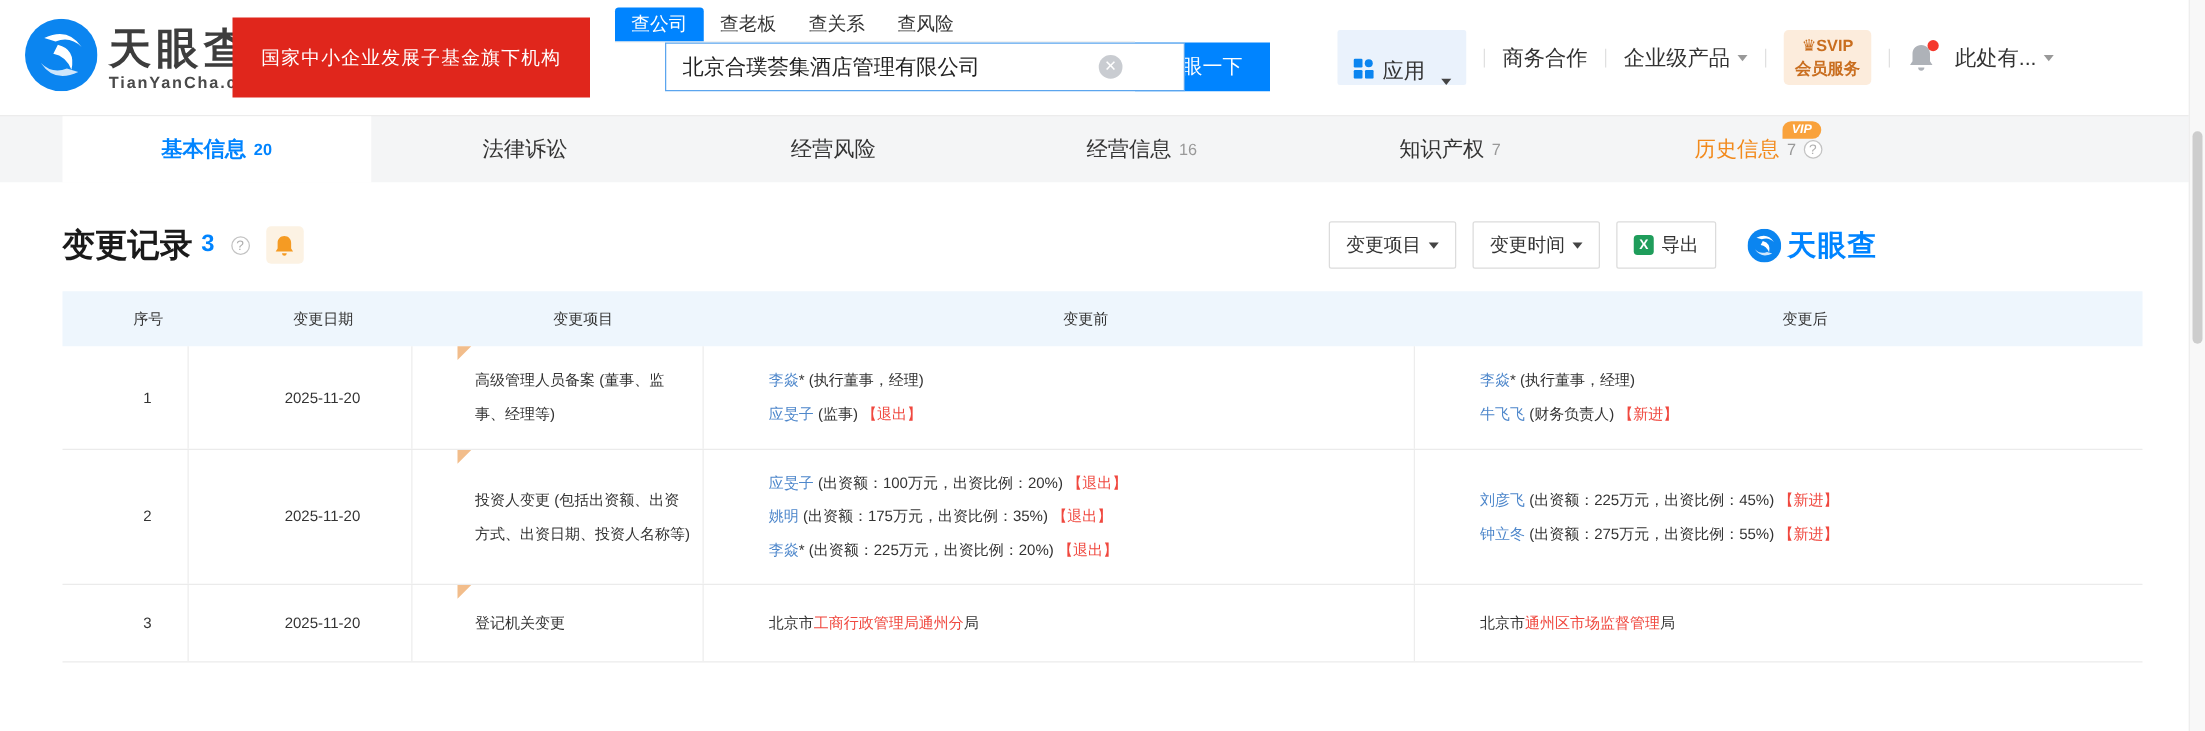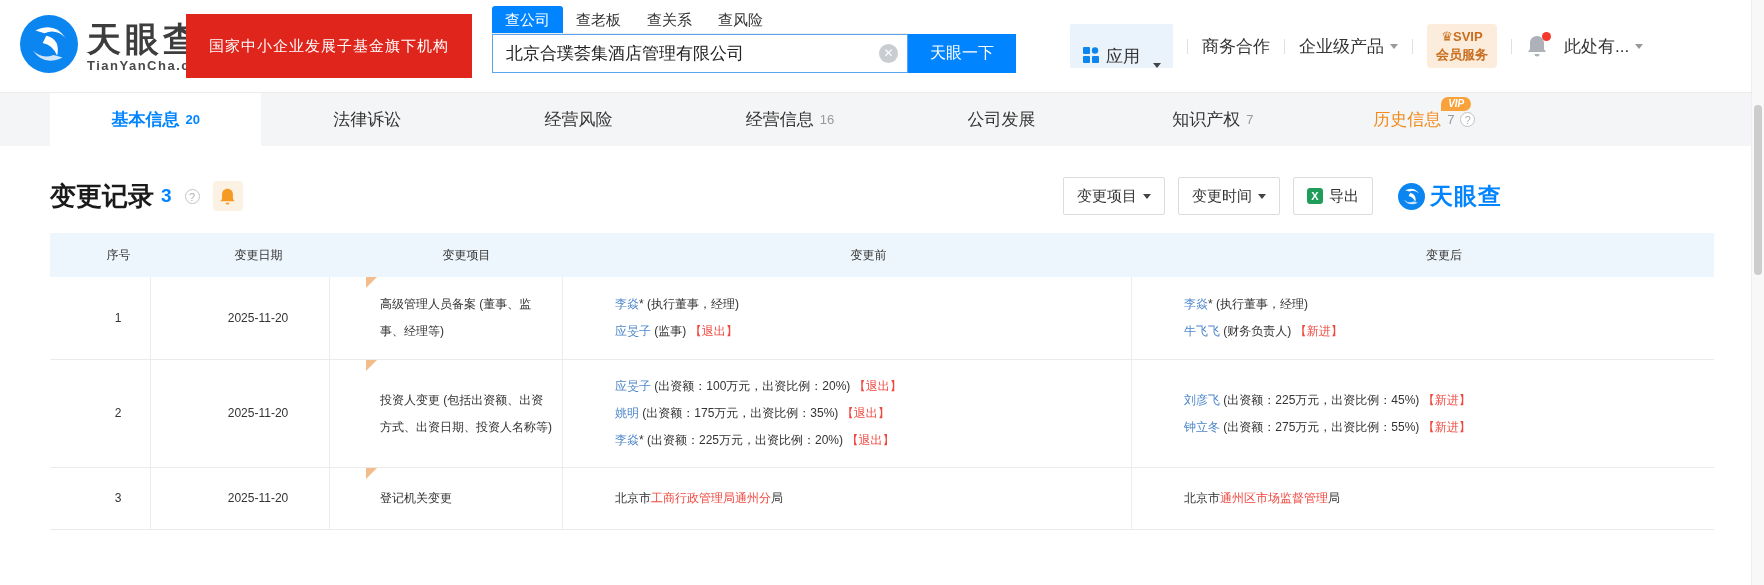--- a/index.html
+++ b/index.html
@@ -17,21 +17,21 @@
   .slogan .l1 { font-size:17px; letter-spacing:7px; }
   .slogan .l2 { font-size:15px; letter-spacing:1px; }
 
   .search { position:absolute; left:492px; top:7px; }
   .search-tabs { display:flex; align-items:flex-end; height:27px; border-bottom:1px solid #ededed; width:416px; }
   .search-tab { padding:0 13px; font-size:15px; line-height:27px; color:#333; cursor:pointer; }
   .search-tab.active { background:#0084ff; color:#fff; border-radius:3px 3px 0 0; }
   .search-row { display:flex; }
   .search-input-wrap { position:relative; width:416px; height:39px; }
   .search-input { width:100%; height:100%; border:1px solid #5ba5ee; font-size:17px; color:#222;
-                  padding:0 38px 0 13px; outline:none; font-family:inherit; }
+                  padding:0 38px 0 13px; outline:none; font-family:inherit;margin-left:40px; }
   .clear-btn { position:absolute; right:10px; top:10px; width:19px; height:19px; border-radius:50%;
                background:#c9ccd1; color:#fff; font-size:12px; line-height:19px; text-align:center; cursor:pointer; }
   .search-btn { width:108px; height:39px; background:#0084ff; color:#fff; font-size:16px; border:none;
                 cursor:pointer; font-family:inherit; }
 
   .top-nav { position:absolute; left:1070px; top:24px; height:44px; display:flex; align-items:center;
              font-size:17px; color:#333; }
   .nav-apps { background:#eaf2fc; height:44px; padding:0 12px; display:flex; align-items:flex-end; gap:7px;
               border-radius:2px; cursor:pointer; }
   .sep { width:1px; height:15px; background:#e0e0e0; margin:0 14px; }
@@ -193,23 +193,20 @@
         </div>
         <div class="ptab">
           <span>法律诉讼</span>
         </div>
         <div class="ptab">
           <span>经营风险</span>
         </div>
         <div class="ptab">
           <span>经营信息</span>
           <span class="cnt">16</span>
-        </div>
-        <div class="ptab">
-          <span>公司发展</span>
         </div>
         <div class="ptab">
           <span>知识产权</span>
           <span class="cnt">7</span>
         </div>
         <div class="ptab vip-tab">
           <span>历史信息</span>
           <span class="cnt">7</span>
           <span class="vip-badge">VIP</span>
           <span class="help">?</span>

